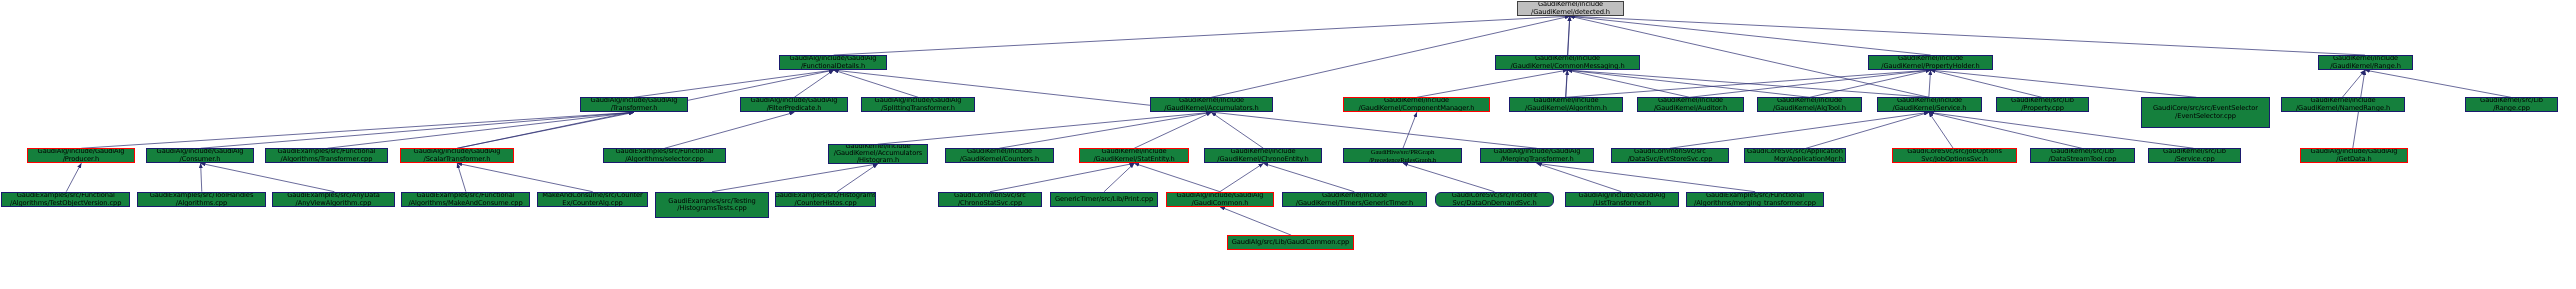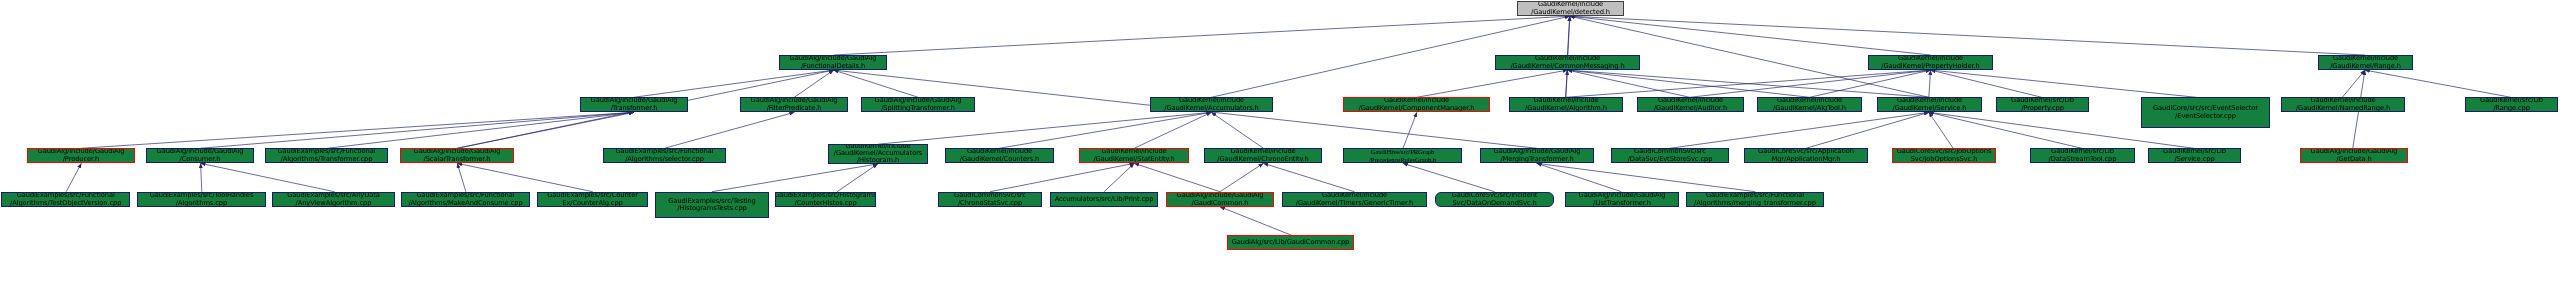--- a/index.html
+++ b/index.html
@@ -156,47 +156,47 @@
       <div class="node red" style="left: 1079px; top: 148px; width: 110px; height: 15px;">GaudiKernel/include
 /GaudiKernel/StatEntity.h</div>
       <div class="node" style="left: 1204px; top: 148px; width: 118px; height: 15px;">GaudiKernel/include
 /GaudiKernel/ChronoEntity.h</div>
       <div class="node" style="left: 1343px; top: 148px; width: 119px; height: 15px; font-family: Liberation Serif, serif;">GaudiHive/src/PRGraph
 /PrecedenceRulesGraph.h</div>
       <div class="node" style="left: 1480px; top: 148px; width: 114px; height: 15px;">GaudiAlg/include/GaudiAlg
 /MergingTransformer.h</div>
       <div class="node" style="left: 1611px; top: 148px; width: 118px; height: 15px;">GaudiCommonSvc/src
 /DataSvc/EvtStoreSvc.cpp</div>
-      <div class="node" style="left: 1744px; top: 148px; width: 124px; height: 15px;">GaudiCoreSvc/src/Application
+      <div class="node" style="left: 1744px; top: 148px; width: 102px; height: 15px; text-align: right;">GaudiCoreSvc/src/Application
 Mgr/ApplicationMgr.h</div>
-      <div class="node red" style="left: 1892px; top: 148px; width: 104px; height: 15px;">GaudiCoreSvc/src/JobOptions
+      <div class="node red" style="left: 1892px; top: 148px; width: 125px; height: 15px;">GaudiCoreSvc/src/JobOptions
 Svc/JobOptionsSvc.h</div>
       <div class="node" style="left: 2030px; top: 148px; width: 105px; height: 15px;">GaudiKernel/src/Lib
 /DataStreamTool.cpp</div>
       <div class="node" style="left: 2148px; top: 148px; width: 93px; height: 15px;">GaudiKernel/src/Lib
 /Service.cpp</div>
       <div class="node red" style="left: 2300px; top: 148px; width: 108px; height: 15px;">GaudiAlg/include/GaudiAlg
 /GetData.h</div>
       <div class="node" style="left: 1.2px; top: 192px; width: 129px; height: 15px;">GaudiExamples/src/Functional
 /Algorithms/TestObjectVersion.cpp</div>
       <div class="node" style="left: 137px; top: 192px; width: 129px; height: 15px;">GaudiExamples/src/ToolHandles
 /Algorithms.cpp</div>
       <div class="node" style="left: 272px; top: 192px; width: 123px; height: 15px;">GaudiExamples/src/AnyData
 /AnyViewAlgorithm.cpp</div>
       <div class="node" style="left: 401px; top: 192px; width: 129px; height: 15px;">GaudiExamples/src/Functional
 /Algorithms/MakeAndConsume.cpp</div>
-      <div class="node" style="left: 537px; top: 192px; width: 111px; height: 15px;">GaudiExamples/src/Counter
+      <div class="node" style="left: 537px; top: 192px; width: 111px; height: 15px;">MakeAndConsume/src/Counter
 Ex/CounterAlg.cpp</div>
       <div class="node" style="left: 655px; top: 192px; width: 114px; height: 26px;">GaudiExamples/src/Testing
 /HistogramsTests.cpp</div>
       <div class="node" style="left: 775px; top: 192px; width: 101px; height: 15px;">GaudiExamples/src/Histograms
 /CounterHistos.cpp</div>
       <div class="node" style="left: 938px; top: 192px; width: 104px; height: 15px;">GaudiCommonSvc/src
 /ChronoStatSvc.cpp</div>
-      <div class="node" style="left: 1050px; top: 192px; width: 108px; height: 15px;">Accumulators/src/Lib/Print.cpp</div>
+      <div class="node" style="left: 1050px; top: 192px; width: 108px; height: 15px;">GenericTimer/src/Lib/Print.cpp</div>
       <div class="node red" style="left: 1166px; top: 192px; width: 108px; height: 15px;">GaudiAlg/include/GaudiAlg
 /GaudiCommon.h</div>
       <div class="node" style="left: 1282px; top: 192px; width: 145px; height: 15px;">GaudiKernel/include
 /GaudiKernel/Timers/GenericTimer.h</div>
       <div class="node" style="left: 1435px; top: 192px; width: 119px; height: 15px; border-radius: 6px;">GaudiCoreSvc/src/Incident
 Svc/DataOnDemandSvc.h</div>
       <div class="node" style="left: 1565px; top: 192px; width: 114px; height: 15px;">GaudiAlg/include/GaudiAlg
 /ListTransformer.h</div>
       <div class="node" style="left: 1686px; top: 192px; width: 138px; height: 15px;">GaudiExamples/src/Functional
 /Algorithms/merging_transformer.cpp</div>

